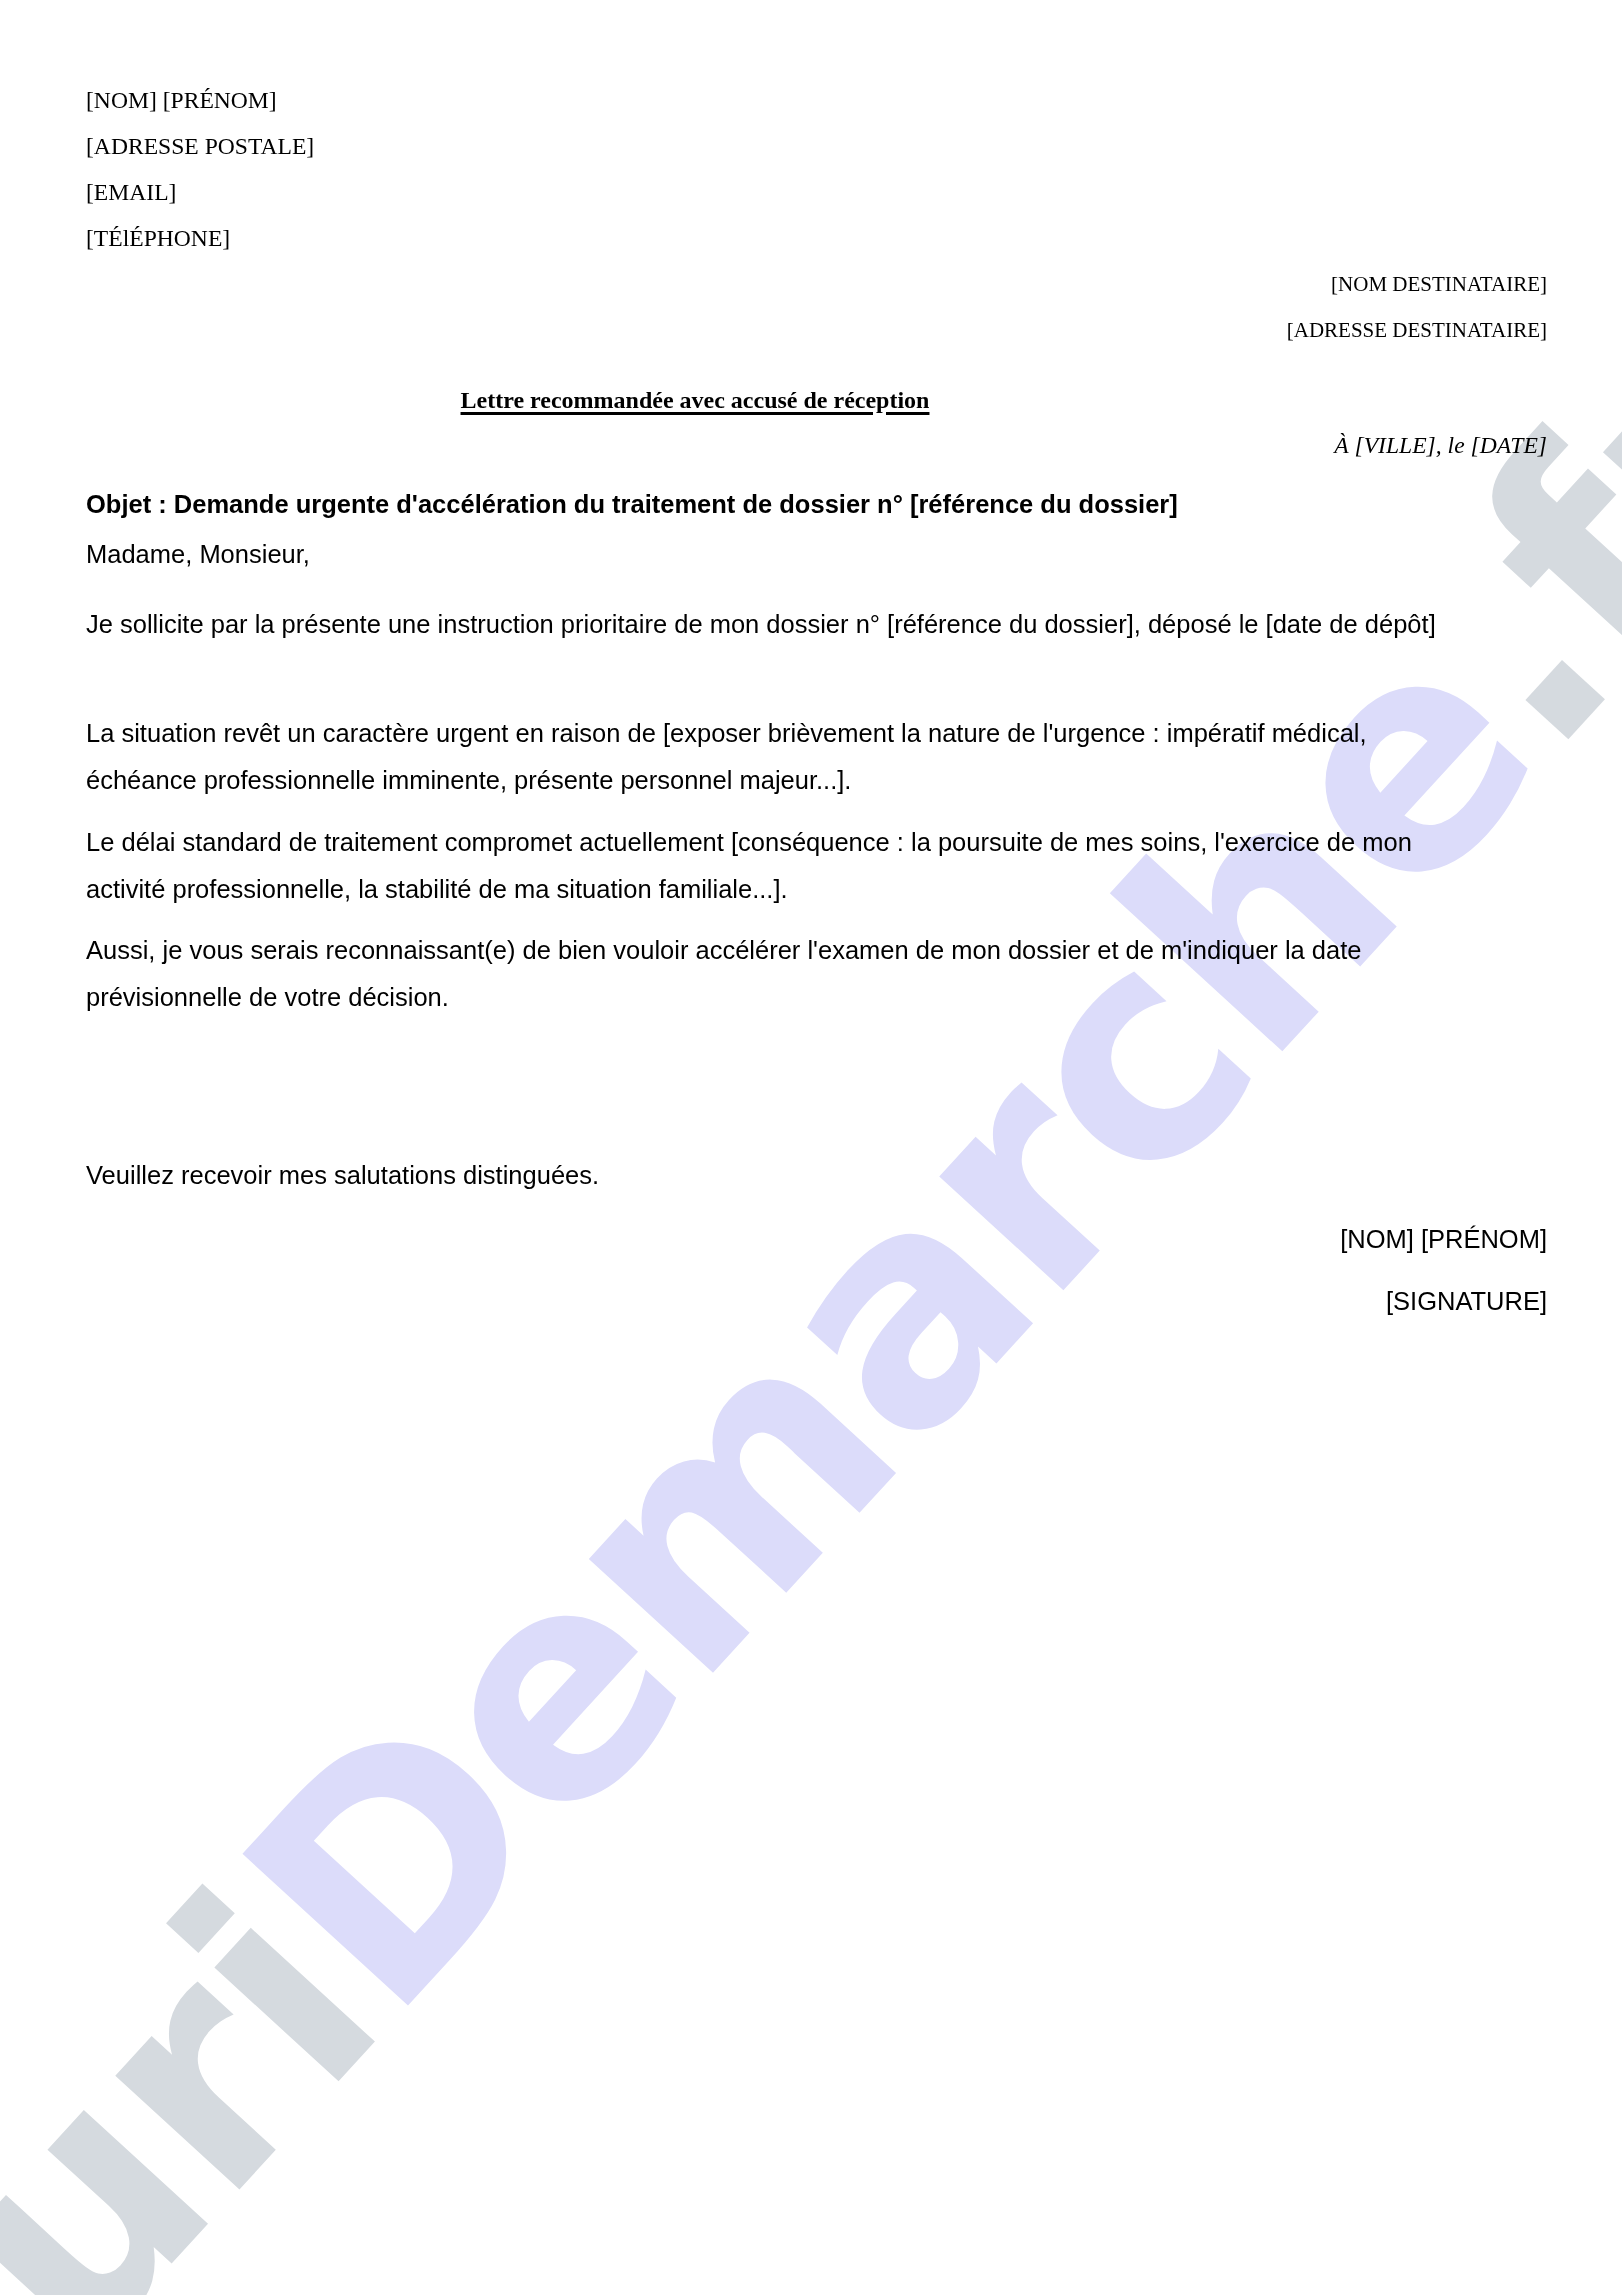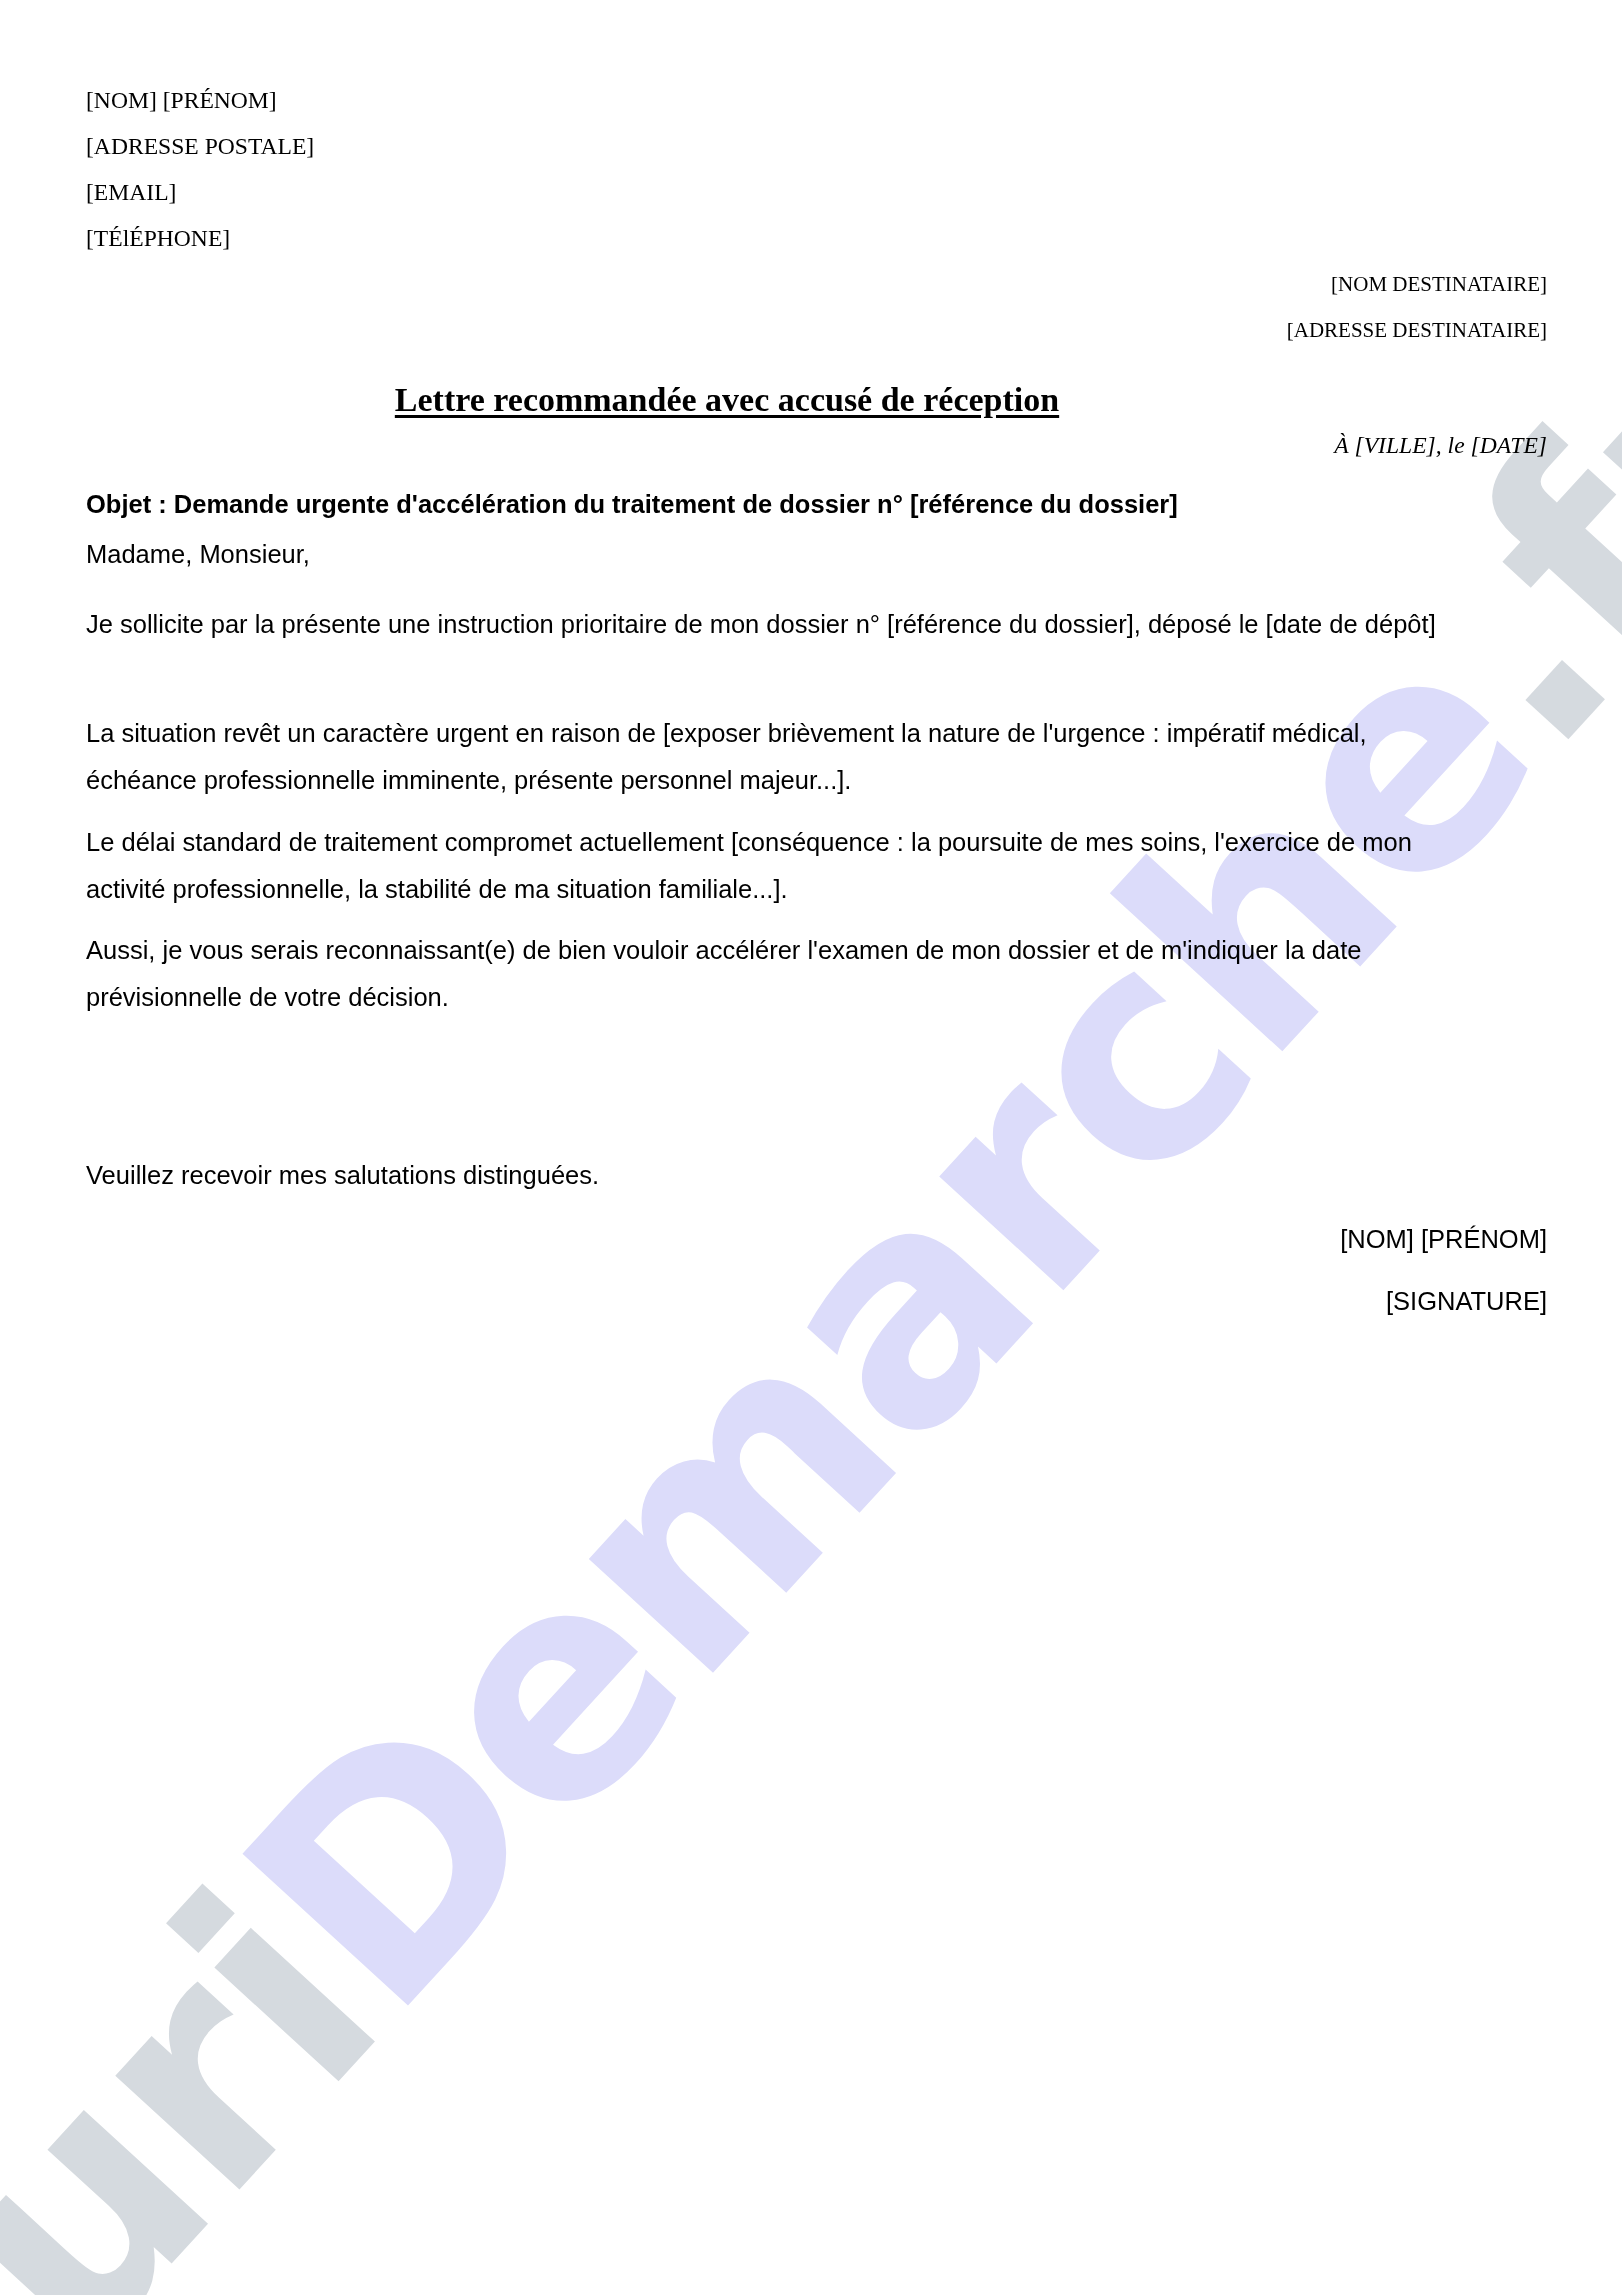--- a/index.html
+++ b/index.html
@@ -62,24 +62,23 @@
       font-size: 21px;
       line-height: 26px;
       text-align: right;
     }
     .doc-title {
       position: absolute;
       left: 0;
       width: 1390px;
       top: 383px;
       text-align: center;
-      font-size: 34px;
+      font-size: 24px;
       line-height: 34px;
       font-weight: bold;
-      padding-left: 32px;
     }
     .doc-title span {
       text-decoration: underline;
       text-decoration-thickness: 2.6px;
       text-underline-offset: 3.9px;
     }
     .place-date {
       position: absolute;
       right: 76px;
       top: 432px;

